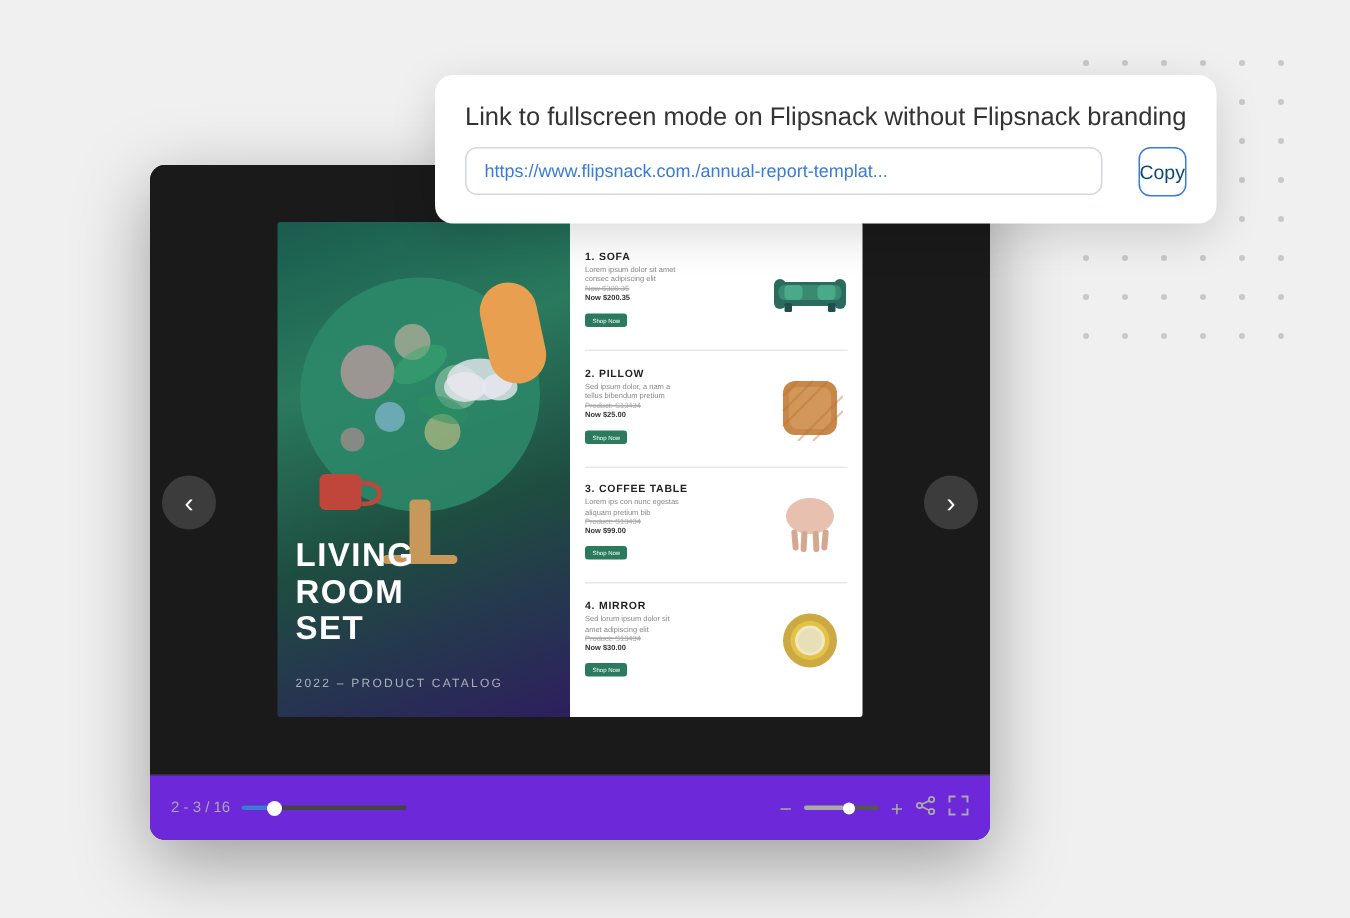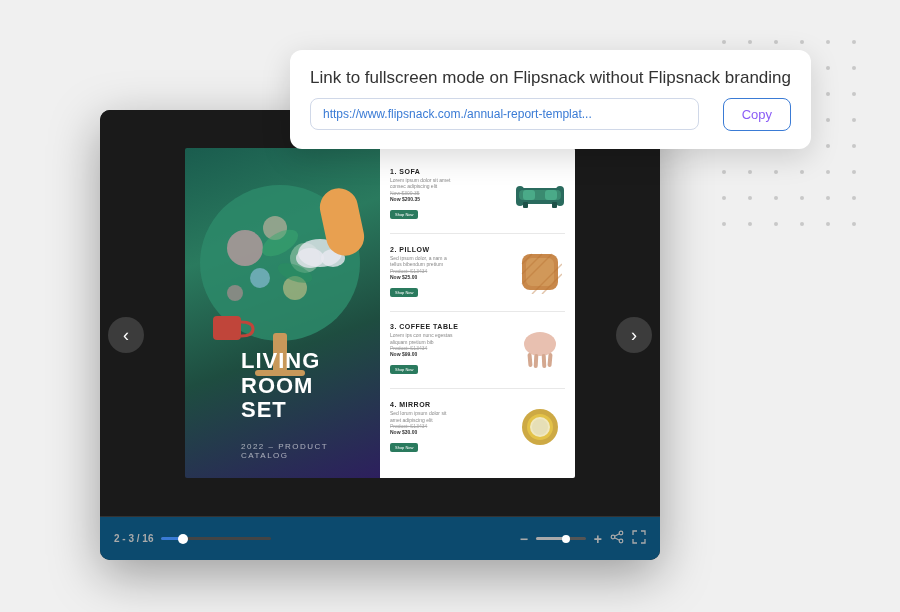--- a/index.html
+++ b/index.html
@@ -63,23 +63,23 @@
       color: #3a7bd5;
       background: #fff;
       white-space: nowrap;
       overflow: hidden;
       text-overflow: ellipsis;
     }
     .copy-btn {
       background: #fff;
       border: 1.5px solid #3a7bd5;
       border-radius: 8px;
-      padding: 8px 18px;
+      padding: 8px 0;
       font-size: 13px;
-      color: #8b5cf6;
+      color: #0c4a6e;
       cursor: pointer;
       white-space: nowrap;
       font-weight: 500;
     }
 
     
     .viewer-wrap {
       position: absolute;
       top: 110px;
       left: 100px;
@@ -107,21 +107,20 @@
     .page-left {
       width: 195px;
       height: 330px;
       background: linear-gradient(160deg, #1a5c4e 0%, #2a7a5e 30%, #1e4d40 60%, #2d1f5e 100%);
       border-radius: 2px 0 0 2px;
       position: relative;
       overflow: hidden;
       display: flex;
       flex-direction: column;
       justify-content: flex-end;
-      padding-left: 44px;
     }
 
     
     .page-left-illustration {
       position: absolute;
       top: 0; left: 0; right: 0;
       height: 70%;
       overflow: hidden;
     }
 
@@ -229,27 +228,26 @@
       border: none;
     }
     .nav-prev { left: 8px; }
     .nav-next { right: 8px; }
 
     
     .viewer-toolbar {
       position: absolute;
       bottom: 0; left: 0; right: 0;
       height: 44px;
-      background: #0c4a6e;
+      background: #6d28d9;
       display: flex;
       align-items: center;
       padding: 0 14px;
       gap: 8px;
       border-top: 1px solid #333;
-      font-weight: bold;
     }
     .toolbar-page-info {
       font-size: 10px;
       color: #aaa;
       min-width: 36px;
     }
     .toolbar-progress-bar {
       flex: 1;
       height: 3px;
       background: #444;

